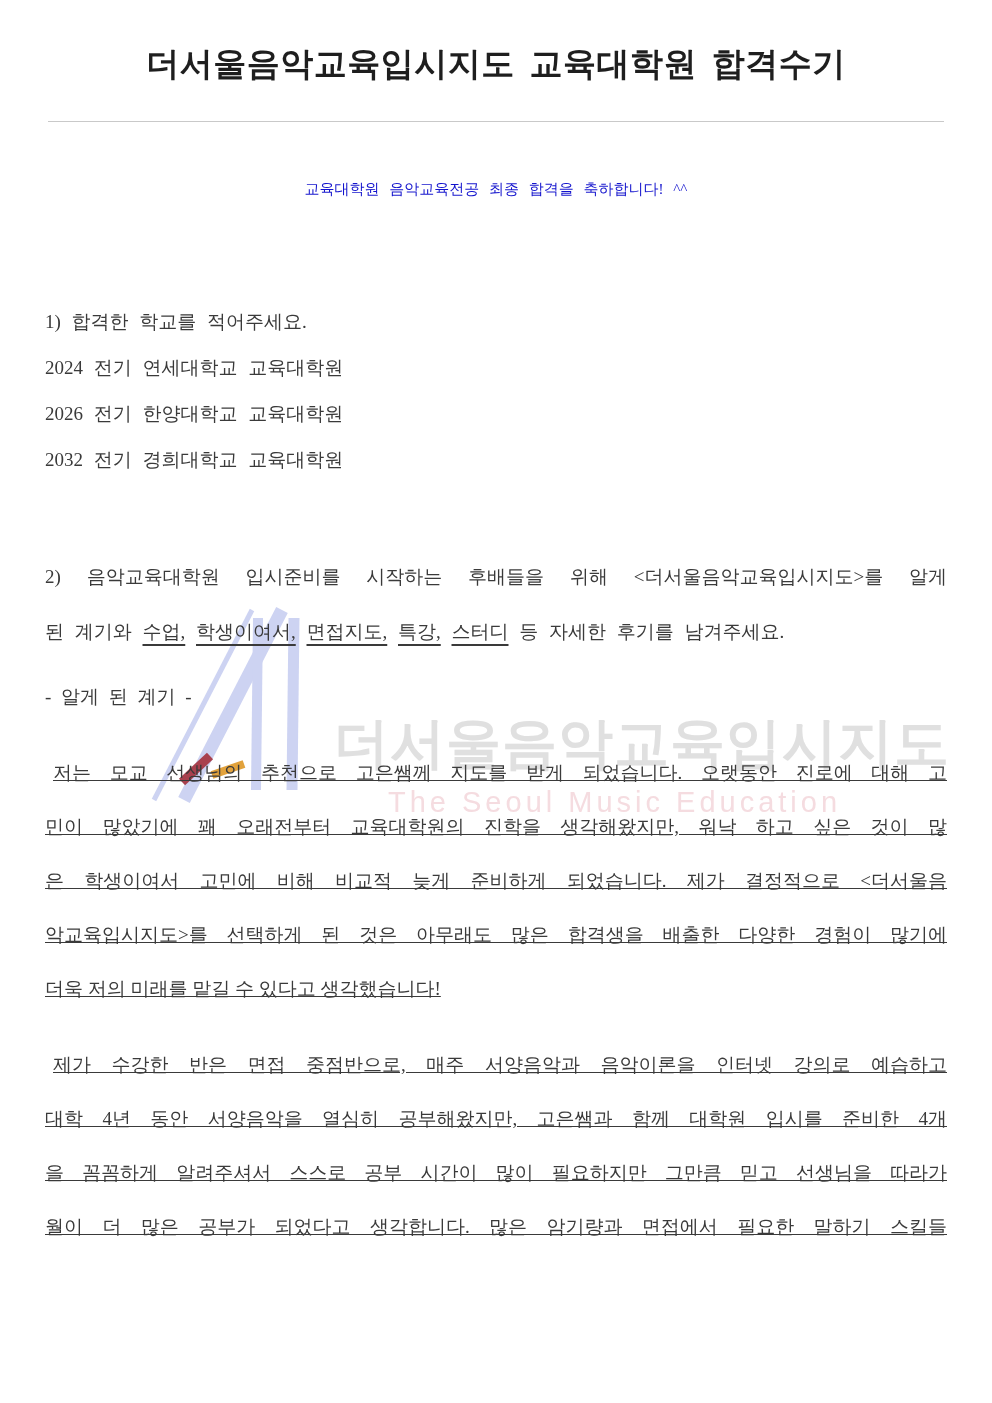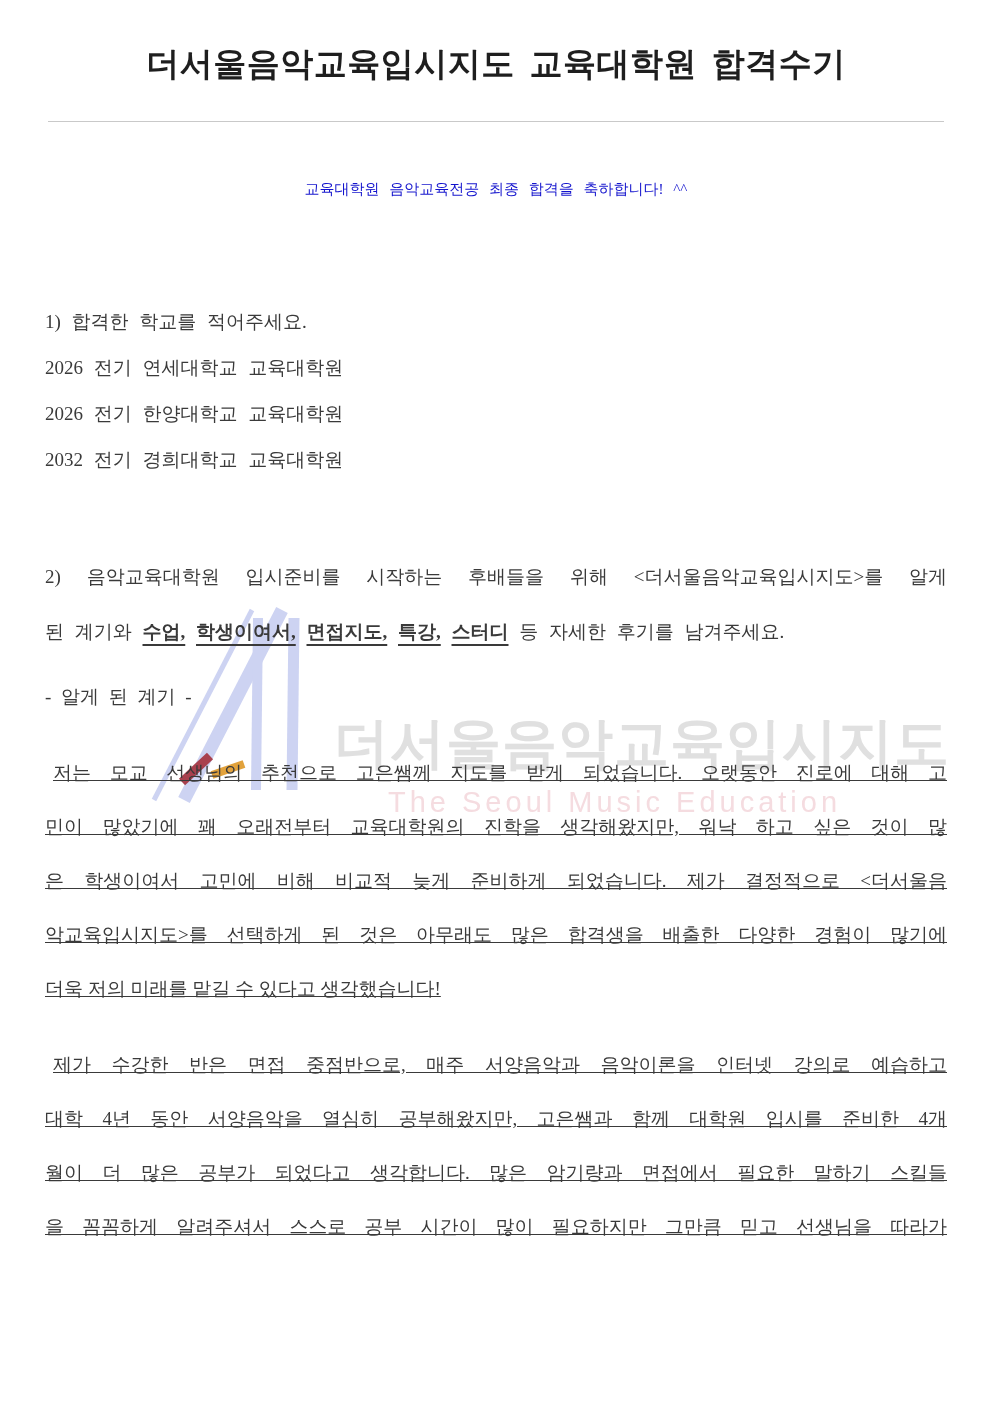--- a/index.html
+++ b/index.html
@@ -52,21 +52,21 @@
   .para { font-size:19px; margin-top:22px;text-decoration:underline; }
   .para .tline {
     line-height:54px; height:54px; overflow:hidden;
     text-align:justify; text-align-last:justify;
   }
   .para .tline:first-child { text-indent:8px; }
   .para.last-left .tline:last-child { text-align-last:left; }
 
   .justline { text-align:justify; text-align-last:justify; }
 
-  .u { text-decoration:underline; text-underline-offset:6px; text-decoration-thickness:1.5px;font-weight:bold; }
+  .u { text-decoration:underline; text-underline-offset:6px; text-decoration-thickness:1.5px; }
 </style>
 </head>
 <body>
 
 <div class="page">
 
   <div class="watermark">
     <svg class="wm-logo" viewBox="0 0 172 200" xmlns="http://www.w3.org/2000/svg">
       <line x1="8" y1="196" x2="106" y2="6" stroke-width="5" stroke="#cdd3f2"></line>
       <line x1="38" y1="196" x2="136" y2="6" stroke-width="13" stroke="#cdd3f2"></line>
@@ -83,21 +83,21 @@
 
     <h1 class="title">더서울음악교육입시지도 교육대학원 합격수기</h1>
 
     <hr class="rule">
 
     <div class="congrats">교육대학원 음악교육전공 최종 합격을 축하합니다! ^^</div>
 
     <div class="q1">
       <div class="tline">1) 합격한 학교를 적어주세요.</div>
       <div>
-          <div class="tline">2026 전기 연세대학교 교육대학원</div>
+          <div class="tline">2024 전기 연세대학교 교육대학원</div>
           <div class="tline">2026 전기 한양대학교 교육대학원</div>
           <div class="tline">2032 전기 경희대학교 교육대학원</div>
         </div>
     </div>
 
     <div class="q2">
       <div class="tline justline">2) 음악교육대학원 입시준비를 시작하는 후배들을 위해 &lt;더서울음악교육입시지도&gt;를 알게</div>
       <div class="tline segline"><span>된 계기와 </span><span class="u">수업,</span><span> </span><span class="u">학생이여서,</span><span> </span><span class="u">면접지도,</span><span> </span><span class="u">특강,</span><span> </span><span class="u">스터디</span><span> 등 자세한 후기를 남겨주세요.</span></div>
     </div>
 
@@ -106,18 +106,18 @@
         <div class="tline">저는 모교 선생님의 추천으로 고은쌤께 지도를 받게 되었습니다. 오랫동안 진로에 대해 고</div>
         <div class="tline">민이 많았기에 꽤 오래전부터 교육대학원의 진학을 생각해왔지만, 워낙 하고 싶은 것이 많</div>
         <div class="tline">은 학생이여서 고민에 비해 비교적 늦게 준비하게 되었습니다. 제가 결정적으로 &lt;더서울음</div>
         <div class="tline">악교육입시지도&gt;를 선택하게 된 것은 아무래도 많은 합격생을 배출한 다양한 경험이 많기에</div>
         <div class="tline">더욱 저의 미래를 맡길 수 있다고 생각했습니다!</div>
       </div>
 
     <div class="para">
         <div class="tline">제가 수강한 반은 면접 중점반으로, 매주 서양음악과 음악이론을 인터넷 강의로 예습하고</div>
         <div class="tline">대학 4년 동안 서양음악을 열심히 공부해왔지만, 고은쌤과 함께 대학원 입시를 준비한 4개</div>
+        <div class="tline">을 꼼꼼하게 알려주셔서 스스로 공부 시간이 많이 필요하지만 그만큼 믿고 선생님을 따라가</div>
         <div class="tline">월이 더 많은 공부가 되었다고 생각합니다. 많은 암기량과 면접에서 필요한 말하기 스킬들</div>
-        <div class="tline">을 꼼꼼하게 알려주셔서 스스로 공부 시간이 많이 필요하지만 그만큼 믿고 선생님을 따라가</div>
       </div>
 
   </div>
 </div>
 
 </body></html>

